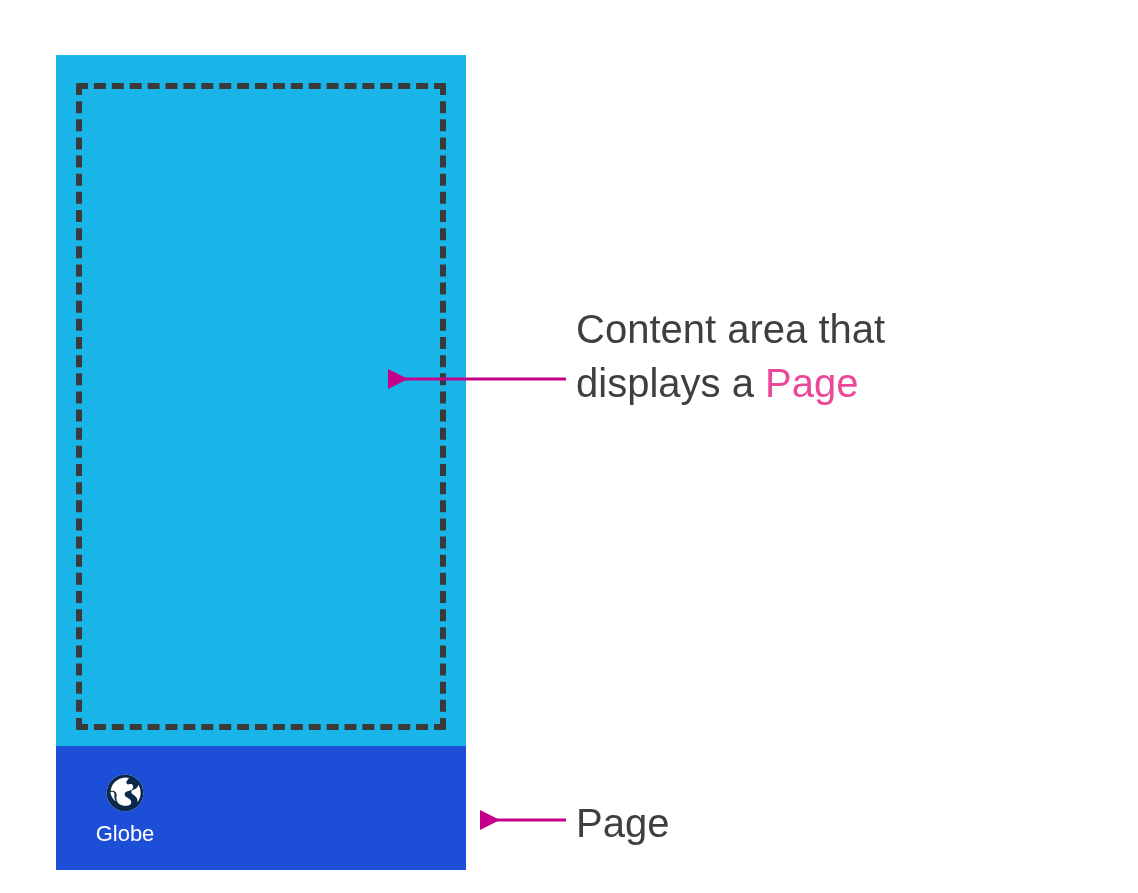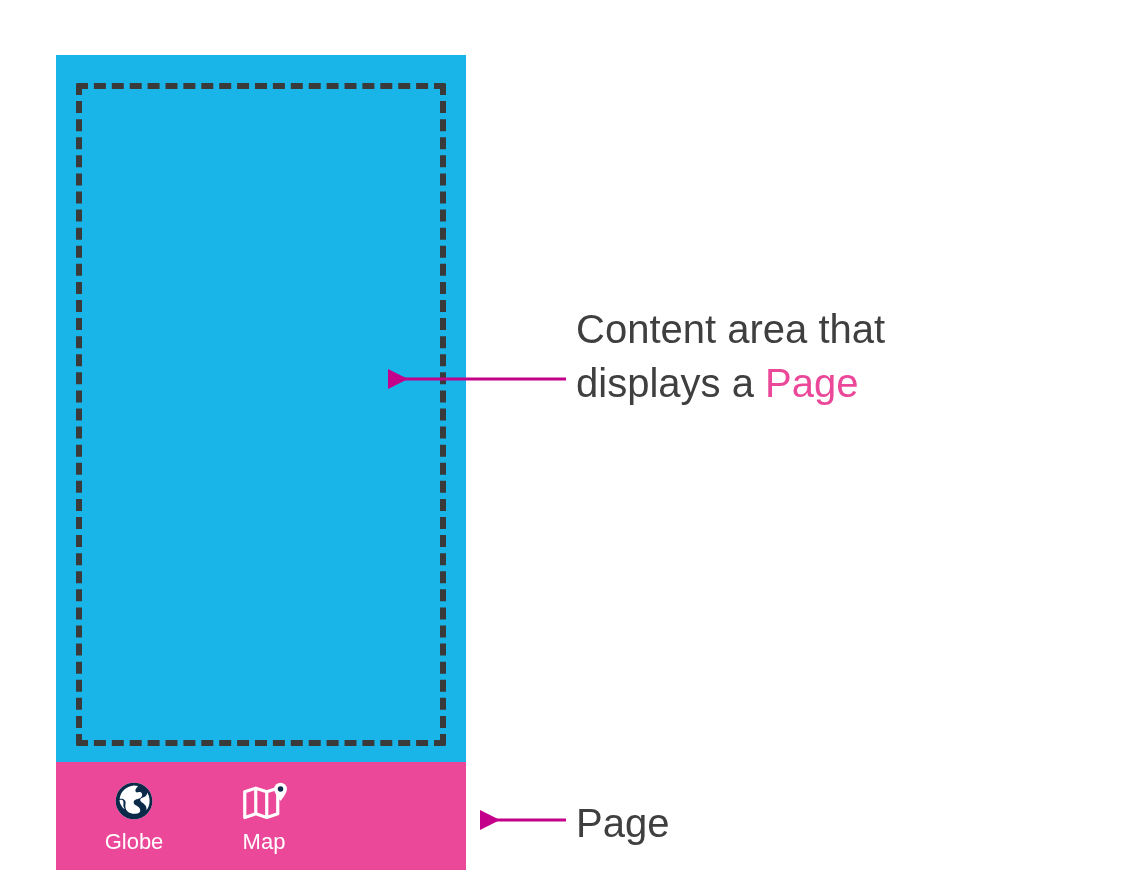--- a/index.html
+++ b/index.html
@@ -31,26 +31,26 @@
     .dashed-box {
       position: absolute;
       left: 20px;
       right: 20px;
       top: 28px;
       bottom: 16px;
       border: 6px dashed #3a3a3a;
       border-radius: 2px;
     }
     .tab-bar {
-      height: 108px;
-      background: #ec4899;
+      height: 124px;
+      background: #1d4ed8;
       display: flex;
       align-items: center;
       justify-content: flex-start;
-      padding: 0 13px;
+      padding: 0 4px;
     }
     .tab-item {
       display: flex;
       flex-direction: column;
       align-items: center;
       justify-content: center;
       color: #ffffff;
       width: 130px;
       cursor: pointer;
       gap: 4px;
@@ -101,34 +101,20 @@
   <div class="tab-bar">
     <div class="tab-item">
       <span class="tab-icon-wrap">
         <svg viewBox="0 0 48 48" width="44" height="44">
           <circle cx="24" cy="24" r="20" fill="#ffffff"></circle>
           <path fill="#0b2a4a" d="M24 4a20 20 0 1 0 0 40 20 20 0 0 0 0-40zm0 3c1.5 0 3 .2 4.4.6-1 1.4-2.5 2.9-2.9 4.7-.3 1.6 1.4 2.8 2.8 2.2 1.6-.6 3.4-.2 4.3 1.3.7 1.2.2 2.7-.6 3.7-1.3 1.6-3.4 2-5.3 2.6-1.4.5-2.9 1.3-3.1 3-.2 1.6 1.1 2.8 2.3 3.6 1.4.9 2.9 1.6 4 2.9 1 1.2 1.3 3 .4 4.3-.9 1.3-2.6 1.7-4.1 1.9-1.3.2-2.6.2-3.9 0-1.8-.2-3.5-.9-4.9-2-1.6-1.3-2.6-3.2-2.8-5.2-.2-1.8.4-3.6.2-5.4-.2-1.6-1.3-2.9-2.8-3.4-1.2-.4-2.5-.3-3.7-.1A17 17 0 0 1 24 7zm13.5 6.4A17 17 0 0 1 41 24c0 3.8-1.3 7.3-3.4 10.1.2-1.4.1-2.9-.5-4.2-.9-1.9-2.7-3-4.3-4.2-.9-.7-1.9-1.5-2-2.7-.1-1.1.8-1.9 1.7-2.3 1.7-.8 3.5-1.3 4.8-2.8 1.2-1.4 1.6-3.4.9-5.1-.2-.5-.5-1-.7-1.4zM8.6 22.8c.8-.1 1.7-.2 2.5.1.8.3 1.3 1.1 1.4 1.9.2 1.5-.3 3-.1 4.5.2 1.6.9 3 2 4.1-3.5-2.3-5.9-6.2-6.3-10.6h.5z"></path>
         </svg>
       </span>
       <span>Globe</span>
     </div>
-    <div class="tab-item">
-      <span class="tab-icon-wrap">
-        <svg viewBox="0 0 52 48" width="50" height="44">
-          <path fill="none" stroke="#ffffff" stroke-width="3.5" stroke-linejoin="round" d="M5 14 L17 10 L29 14 L41 10 L41 38 L29 42 L17 38 L5 42 Z"></path>
-          <line x1="17" y1="10" x2="17" y2="38" stroke="#ffffff" stroke-width="3.5"></line>
-          <line x1="29" y1="14" x2="29" y2="42" stroke="#ffffff" stroke-width="3.5"></line>
-          <g transform="translate(37,4)">
-            <path fill="#ffffff" d="M0 7 a7 7 0 1 1 14 0 c0 5-7 13-7 13 S0 12 0 7z"></path>
-            <circle cx="7" cy="7" r="3" fill="#0b2a4a"></circle>
-          </g>
-        </svg>
-      </span>
-      <span>Map</span>
-    </div>
   </div>
 </div>
 
 <div class="arrow" style="left:388px; top:367px;">
   <svg width="182" height="24">
     <defs>
       <marker id="ah1" markerWidth="12" markerHeight="12" refX="2" refY="5" orient="auto">
         <path d="M10 0 L0 5 L10 10 Z" fill="#c4008b"></path>
       </marker>
     </defs>

